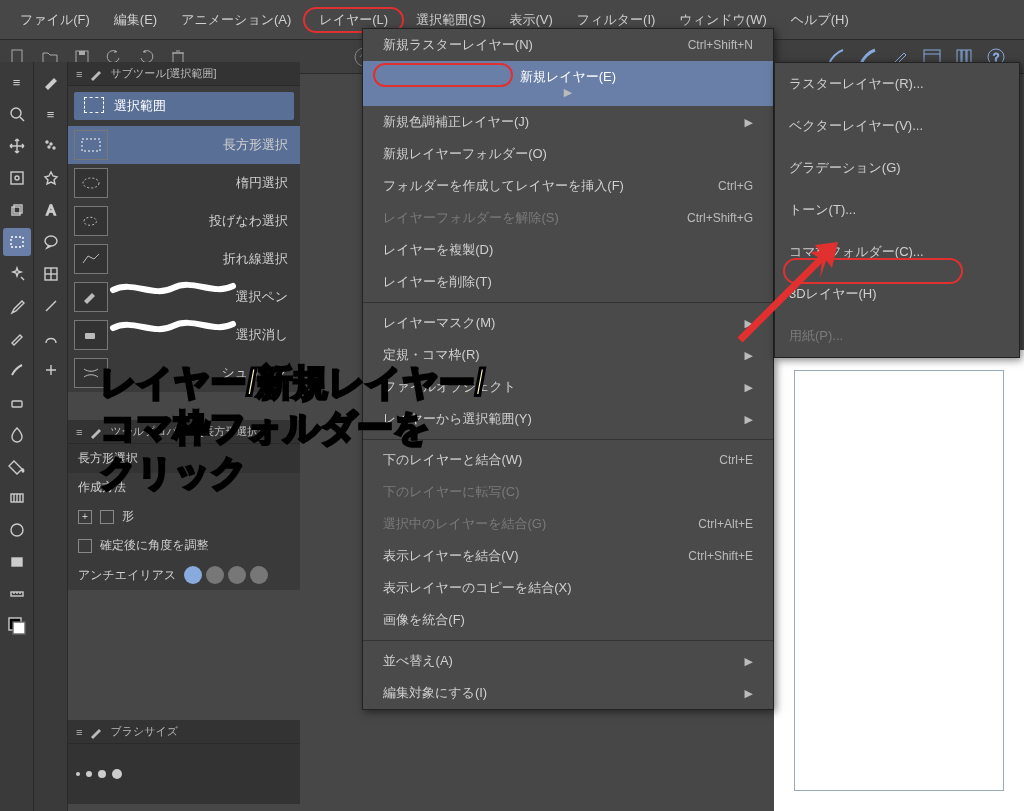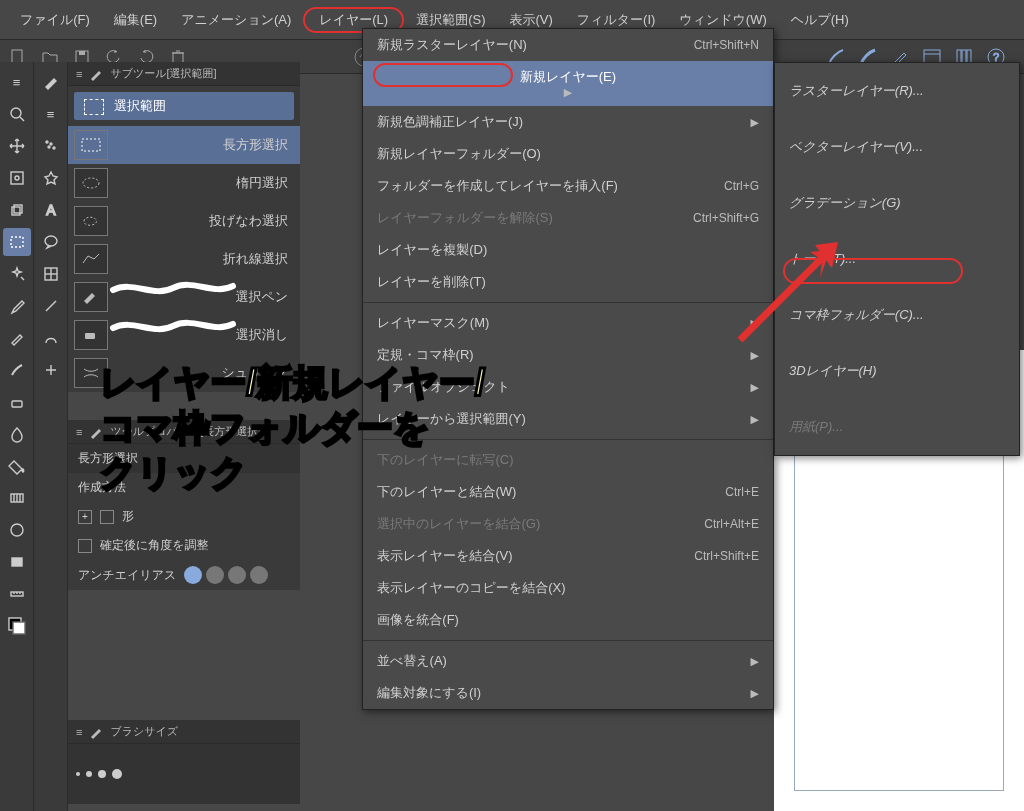--- a/index.html
+++ b/index.html
@@ -23,52 +23,52 @@
 .toolcol { width: 34px; background: #3a3a3a; display: flex; flex-direction: column; gap: 4px; padding-top: 6px; align-items: center; border-right: 1px solid #2a2a2a; }
 .tcbtn { width: 28px; height: 28px; display: flex; align-items: center; justify-content: center; color: #ccc; border-radius: 3px; }
 .tcbtn.active { background: #6a7fa8; color: #fff; }
 .tcbtn svg { stroke: #ccc; fill: none; stroke-width: 1.4; }
 .tcbtn.active svg { stroke: #fff; }
 
 
 .subtool { position: absolute; left: 68px; top: 62px; width: 232px; background: #3a3a3a; }
 .panel-hdr { height: 24px; background: #333; display: flex; align-items: center; padding: 0 8px; gap: 6px; font-size: 11px; color: #bbb; border-bottom: 1px solid #2a2a2a; }
 .panel-hdr .hicon { width: 16px; height: 16px; }
-.subtool .tab { background: #5a6f96; color: #fff; padding: 5px 10px; display: flex; align-items: flex-end; gap: 10px; margin: 6px; border-radius: 2px; }
+.subtool .tab { background: #5a6f96; color: #fff; padding: 5px 10px; display: flex; align-items: flex-start; gap: 10px; margin: 6px; border-radius: 2px; }
 .subtool .tab .sq { width: 20px; height: 16px; border: 1px dashed #fff; }
 .subtool .row { display: flex; align-items: center; padding: 4px 6px; gap: 10px; position: relative; }
 .subtool .row .thumb { width: 34px; height: 30px; background: #5a6f96; border: 1px solid #777; display: flex; align-items: center; justify-content: center; }
 .subtool .row .thumb.dark { background: #333; }
 .subtool .row .lbl { flex: 1; text-align: right; padding-right: 6px; font-size: 13px; }
 .subtool .row.sel { background: #5a6f96; }
 
 
 .toolprop { position: absolute; left: 68px; top: 420px; width: 232px; background: #3a3a3a; }
 .toolprop .proprow { padding: 6px 10px; font-size: 12px; display: flex; align-items: center; gap: 8px; }
 .toolprop .dots { display: flex; gap: 4px; align-items: center; }
 .toolprop .dot { width: 18px; height: 18px; border-radius: 50%; background: #777; }
 .toolprop .dot.on { background: #88aadd; }
 .toolprop .cb { width: 14px; height: 14px; border: 1px solid #888; }
 
 
 .brushsize { position: absolute; left: 68px; top: 720px; width: 232px; background: #3a3a3a; }
 
 
 .dropdown { position: absolute; left: 362px; top: 28px; width: 412px; background: #4a4a4a; border: 1px solid #222; box-shadow: 2px 2px 8px rgba(0,0,0,.5); }
-.dropdown .ditem { padding: 7px 14px; display: flex; align-items: center; justify-content: space-between; font-size: 13px; }
+.dropdown .ditem { padding: 7px 20px; display: flex; align-items: center; justify-content: space-between; font-size: 13px; }
 .dropdown .ditem.highlighted { background: #6a7fa8; color: #fff; flex-direction: column; }
 .dropdown .ditem.disabled { color: #7a7a7a; }
 .dropdown .ditem .arrow { font-size: 11px; color: #bbb; }
 .dropdown .ditem .sc { font-size: 12px; color: #bbb; }
 .dropdown .divider { height: 1px; background: #333; margin: 4px 0; }
 .dropdown .oval { position: absolute; border: 2px solid #e03030; border-radius: 18px; pointer-events: none; }
 
 
 .submenu { position: absolute; left: 774px; top: 62px; width: 246px; background: #4a4a4a; border: 1px solid #222; box-shadow: 2px 2px 8px rgba(0,0,0,.5); }
-.submenu .sitem { padding: 19px 14px; font-size: 13px; white-space: nowrap; overflow: hidden; text-overflow: ellipsis; font-style: italic; }
+.submenu .sitem { padding: 12px 14px; font-size: 13px; white-space: nowrap; overflow: hidden; text-overflow: ellipsis; }
 .submenu .sitem.disabled { color: #7a7a7a; }
 
 
 .annotation { position: absolute; left: 100px; top: 360px; font-size: 36px; font-weight: 800; color: #fef9c3; -webkit-text-stroke: 3px #000; line-height: 1.25; pointer-events: none; z-index: 100; white-space: nowrap; }
 
 
 .arrow-svg { position: absolute; left: 720px; top: 230px; pointer-events: none; z-index: 90; }
 
 
 .canvas { position: absolute; left: 774px; top: 350px; right: 0; bottom: 0; background: #fff; }
@@ -497,26 +497,26 @@
       </div>
       <div class="ditem">
         <span>ファイルオブジェクト</span>
         <span class="arrow">▶</span>
       </div>
       <div class="ditem">
         <span>レイヤーから選択範囲(Y)</span>
         <span class="arrow">▶</span>
       </div>
       <div class="divider"></div>
+      <div class="ditem">
+        <span>下のレイヤーと結合(W)</span>
+        <span class="sc">Ctrl+E</span>
+      </div>
       <div class="ditem disabled">
         <span>下のレイヤーに転写(C)</span>
-      </div>
-      <div class="ditem">
-        <span>下のレイヤーと結合(W)</span>
-        <span class="sc">Ctrl+E</span>
       </div>
       <div class="ditem disabled">
         <span>選択中のレイヤーを結合(G)</span>
         <span class="sc">Ctrl+Alt+E</span>
       </div>
       <div class="ditem">
         <span>表示レイヤーを結合(V)</span>
         <span class="sc">Ctrl+Shift+E</span>
       </div>
       <div class="ditem">

